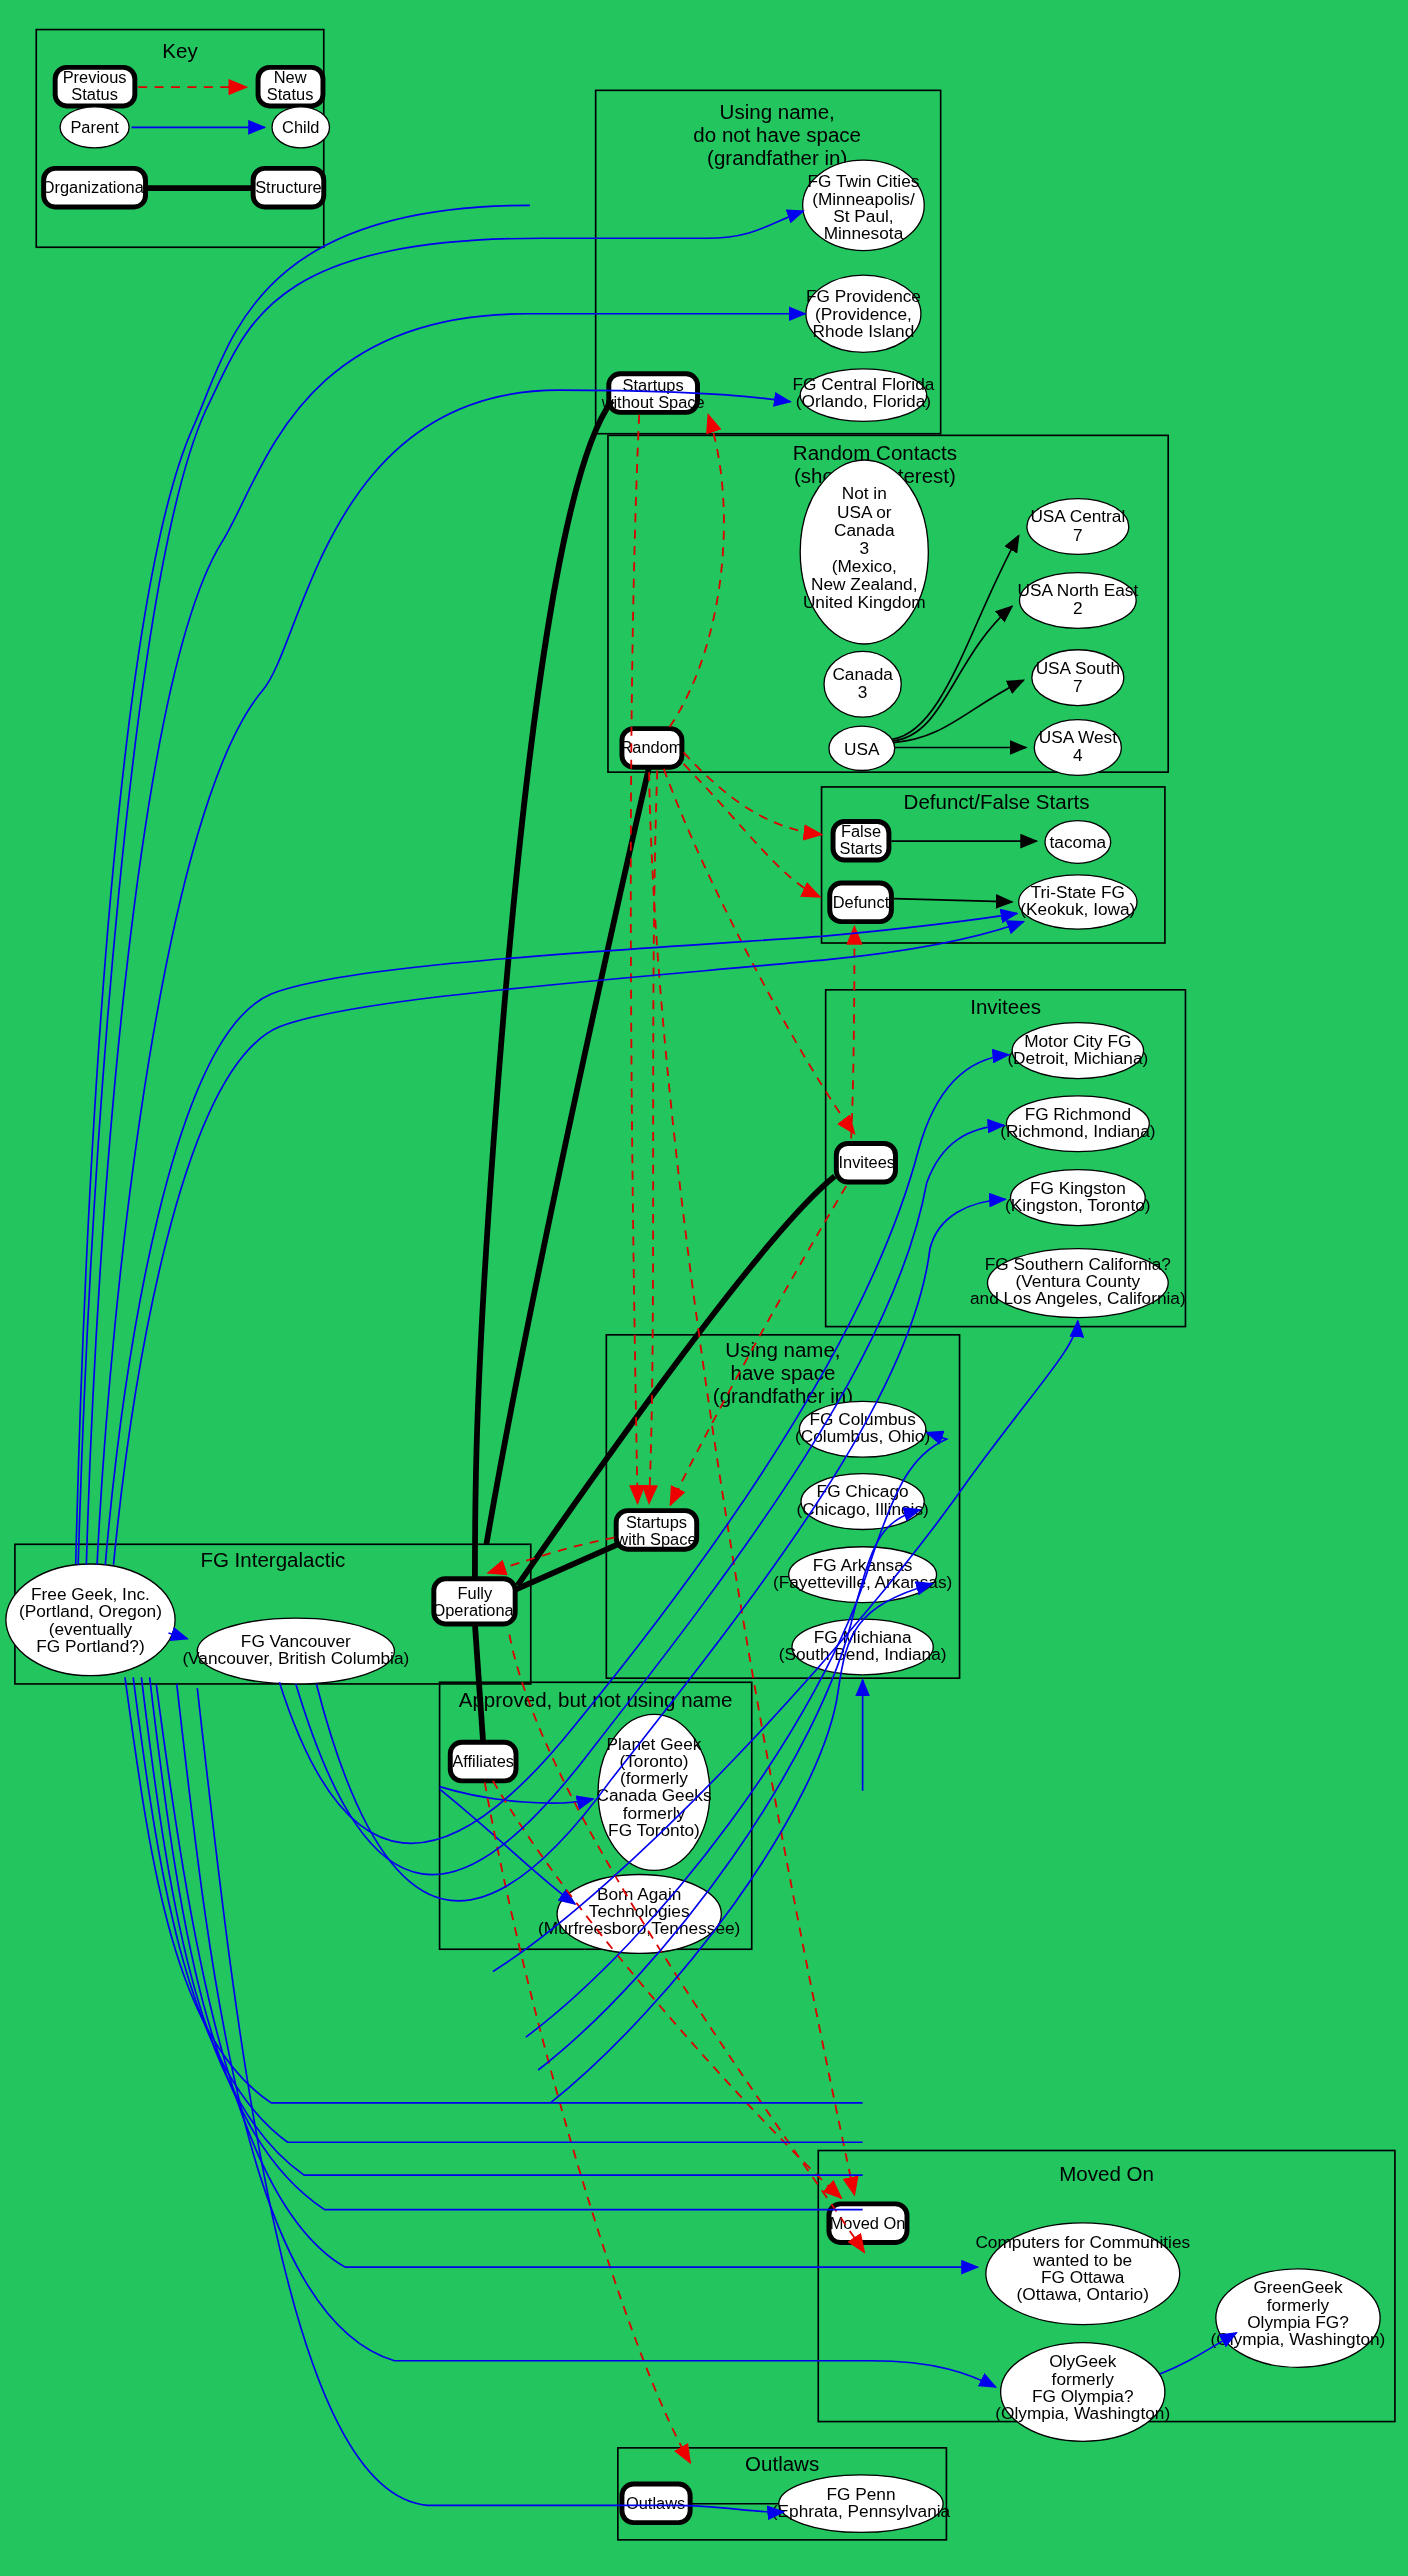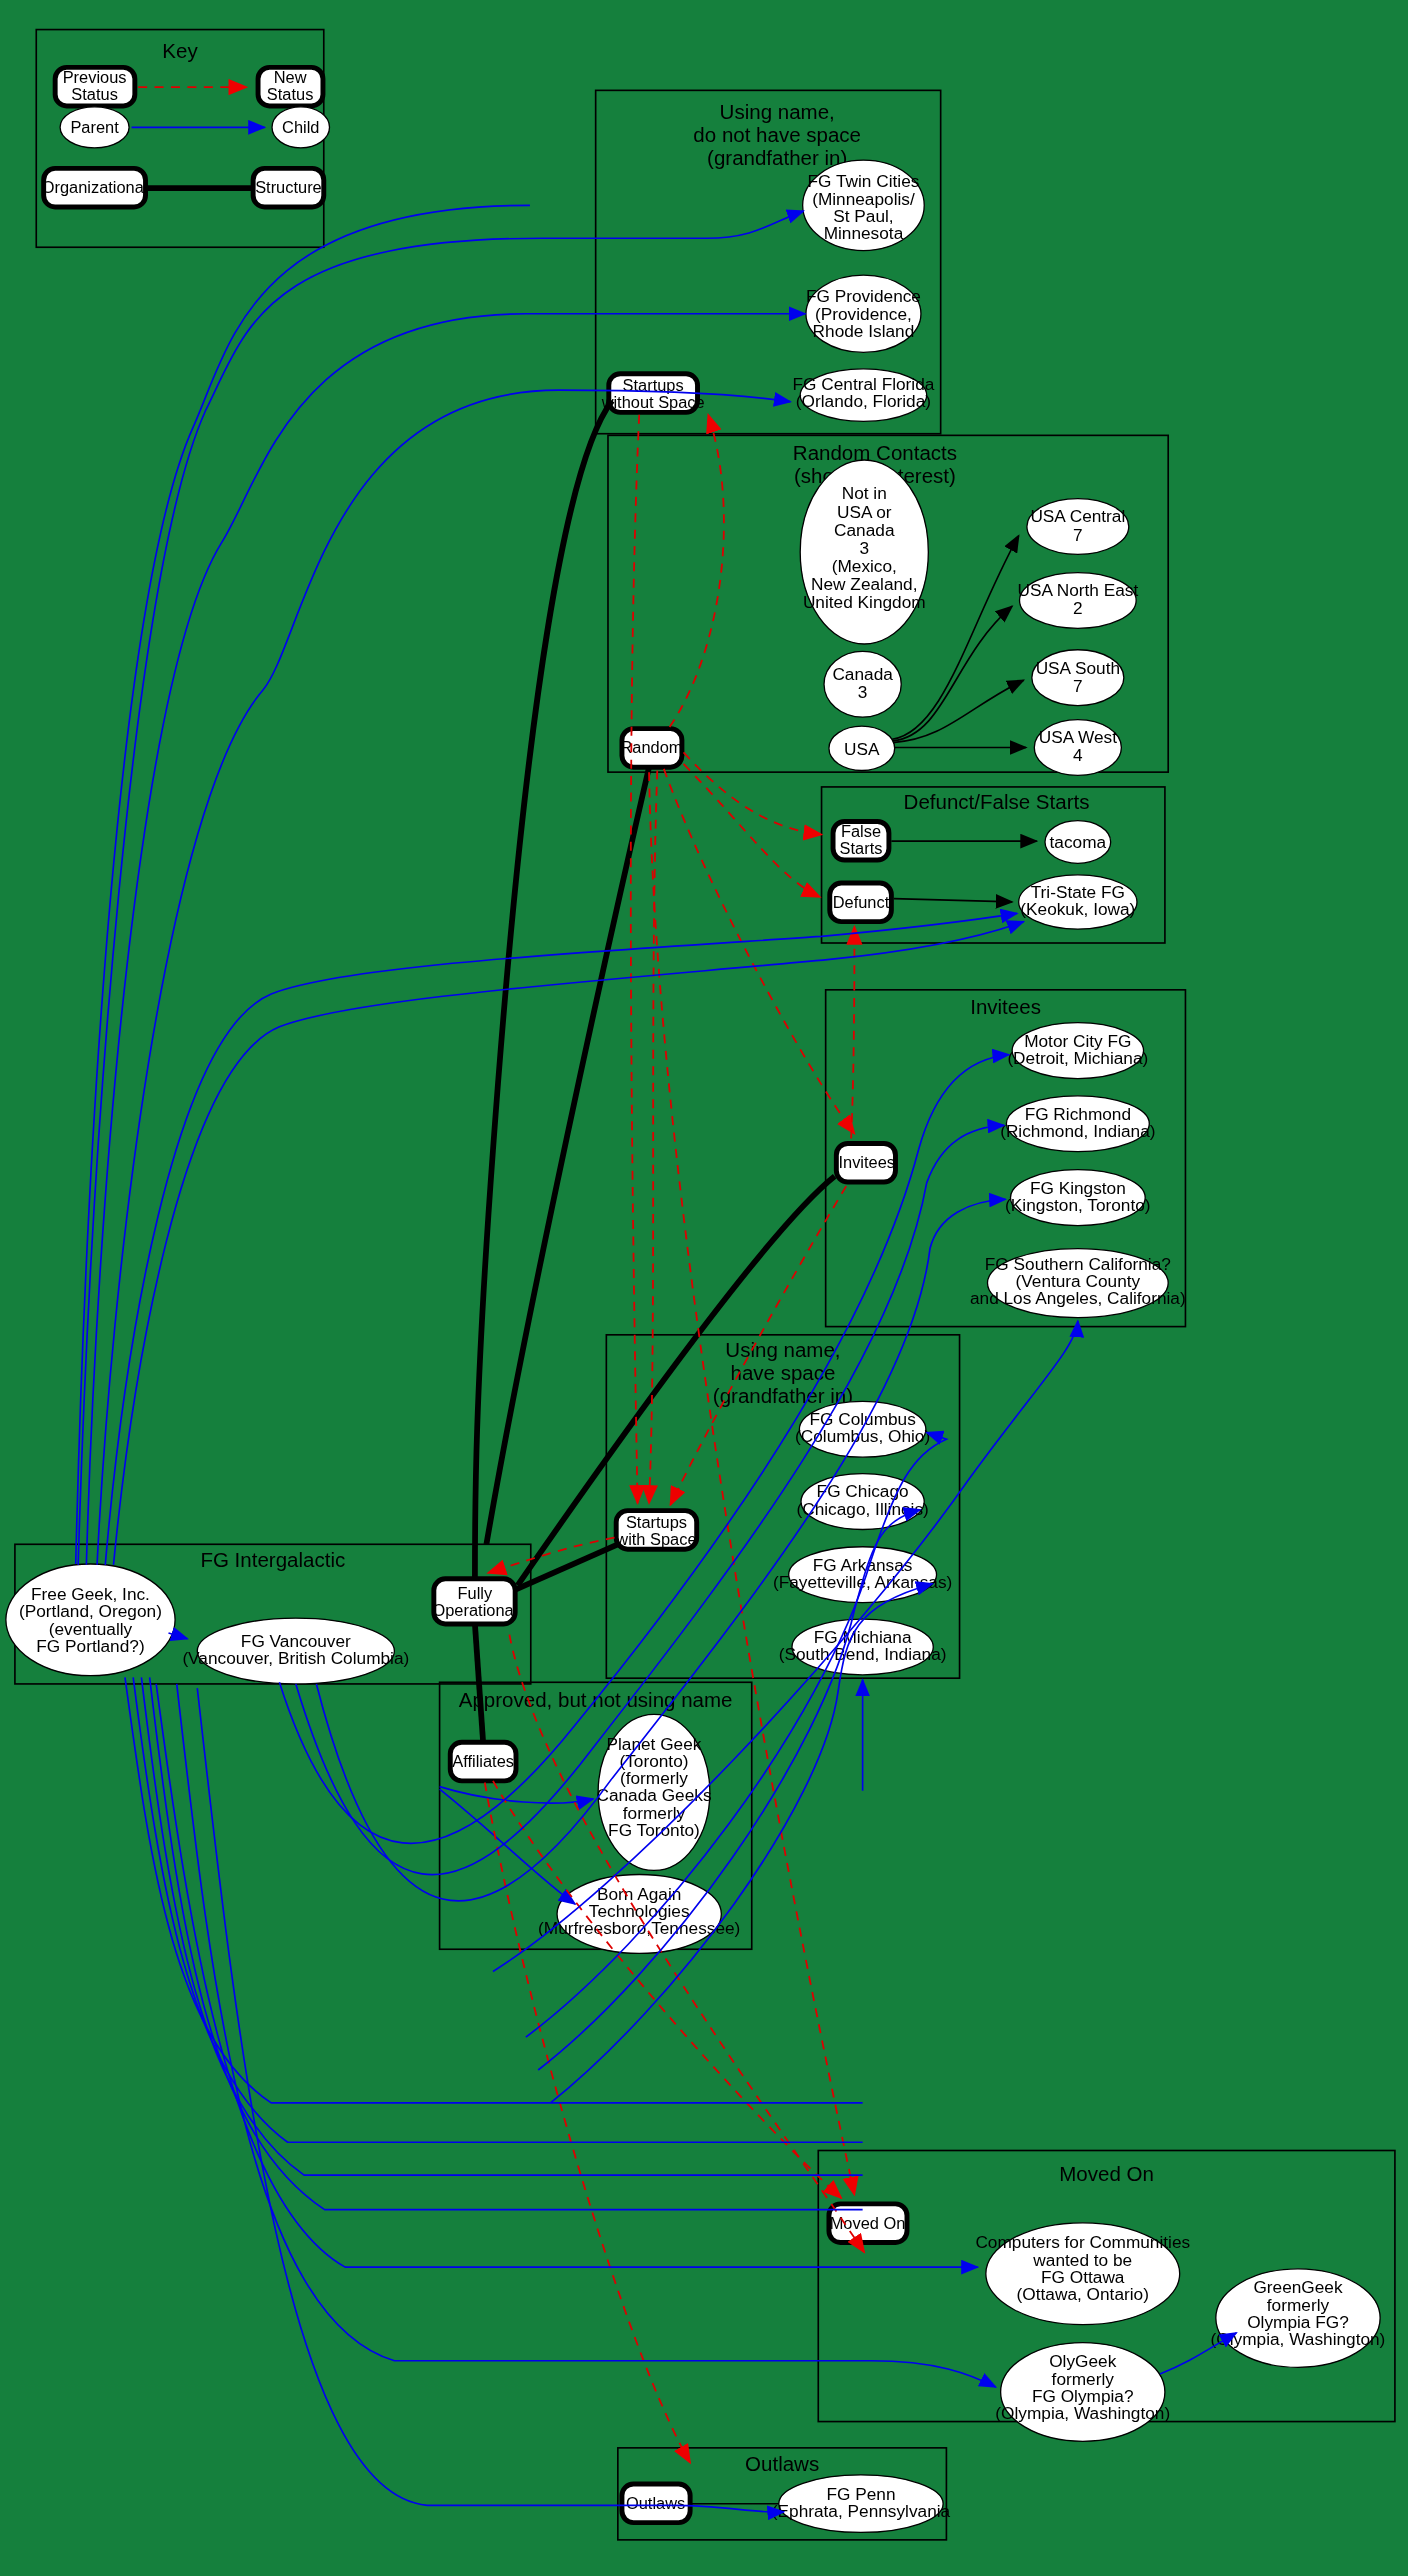--- a/index.html
+++ b/index.html
@@ -1,16 +1,16 @@
 <!DOCTYPE html>
 <html style="font-size:13px"><head>
 <meta charset="utf-8">
 <style>
   html,body{margin:0;padding:0;background:#ffffff;}
-  #root{position:relative;width:1409px;height:2576px;background:#15803d;
+  #root{position:relative;width:1409px;height:2576px;background:#22c55e;
         font-family:"Liberation Sans","DejaVu Sans",sans-serif;}
   svg{position:absolute;top:0;left:0;width:1409px;height:2576px;}
   text{font-family:"Liberation Sans","DejaVu Sans",sans-serif;fill:#000;}
   .cl-title{font-size:25px;text-anchor:middle;}
   .nd{font-size:21px;text-anchor:middle;}
   .nd-sm{font-size:20px;text-anchor:middle;}
   .cluster{fill:none;stroke:#000;stroke-width:2;}
   .ell{fill:#fff;stroke:#000;stroke-width:1.6;}
   .stbox{fill:#fff;stroke:#000;stroke-width:6;}
   .e-blue{fill:none;stroke:#0000ee;stroke-width:2;}

